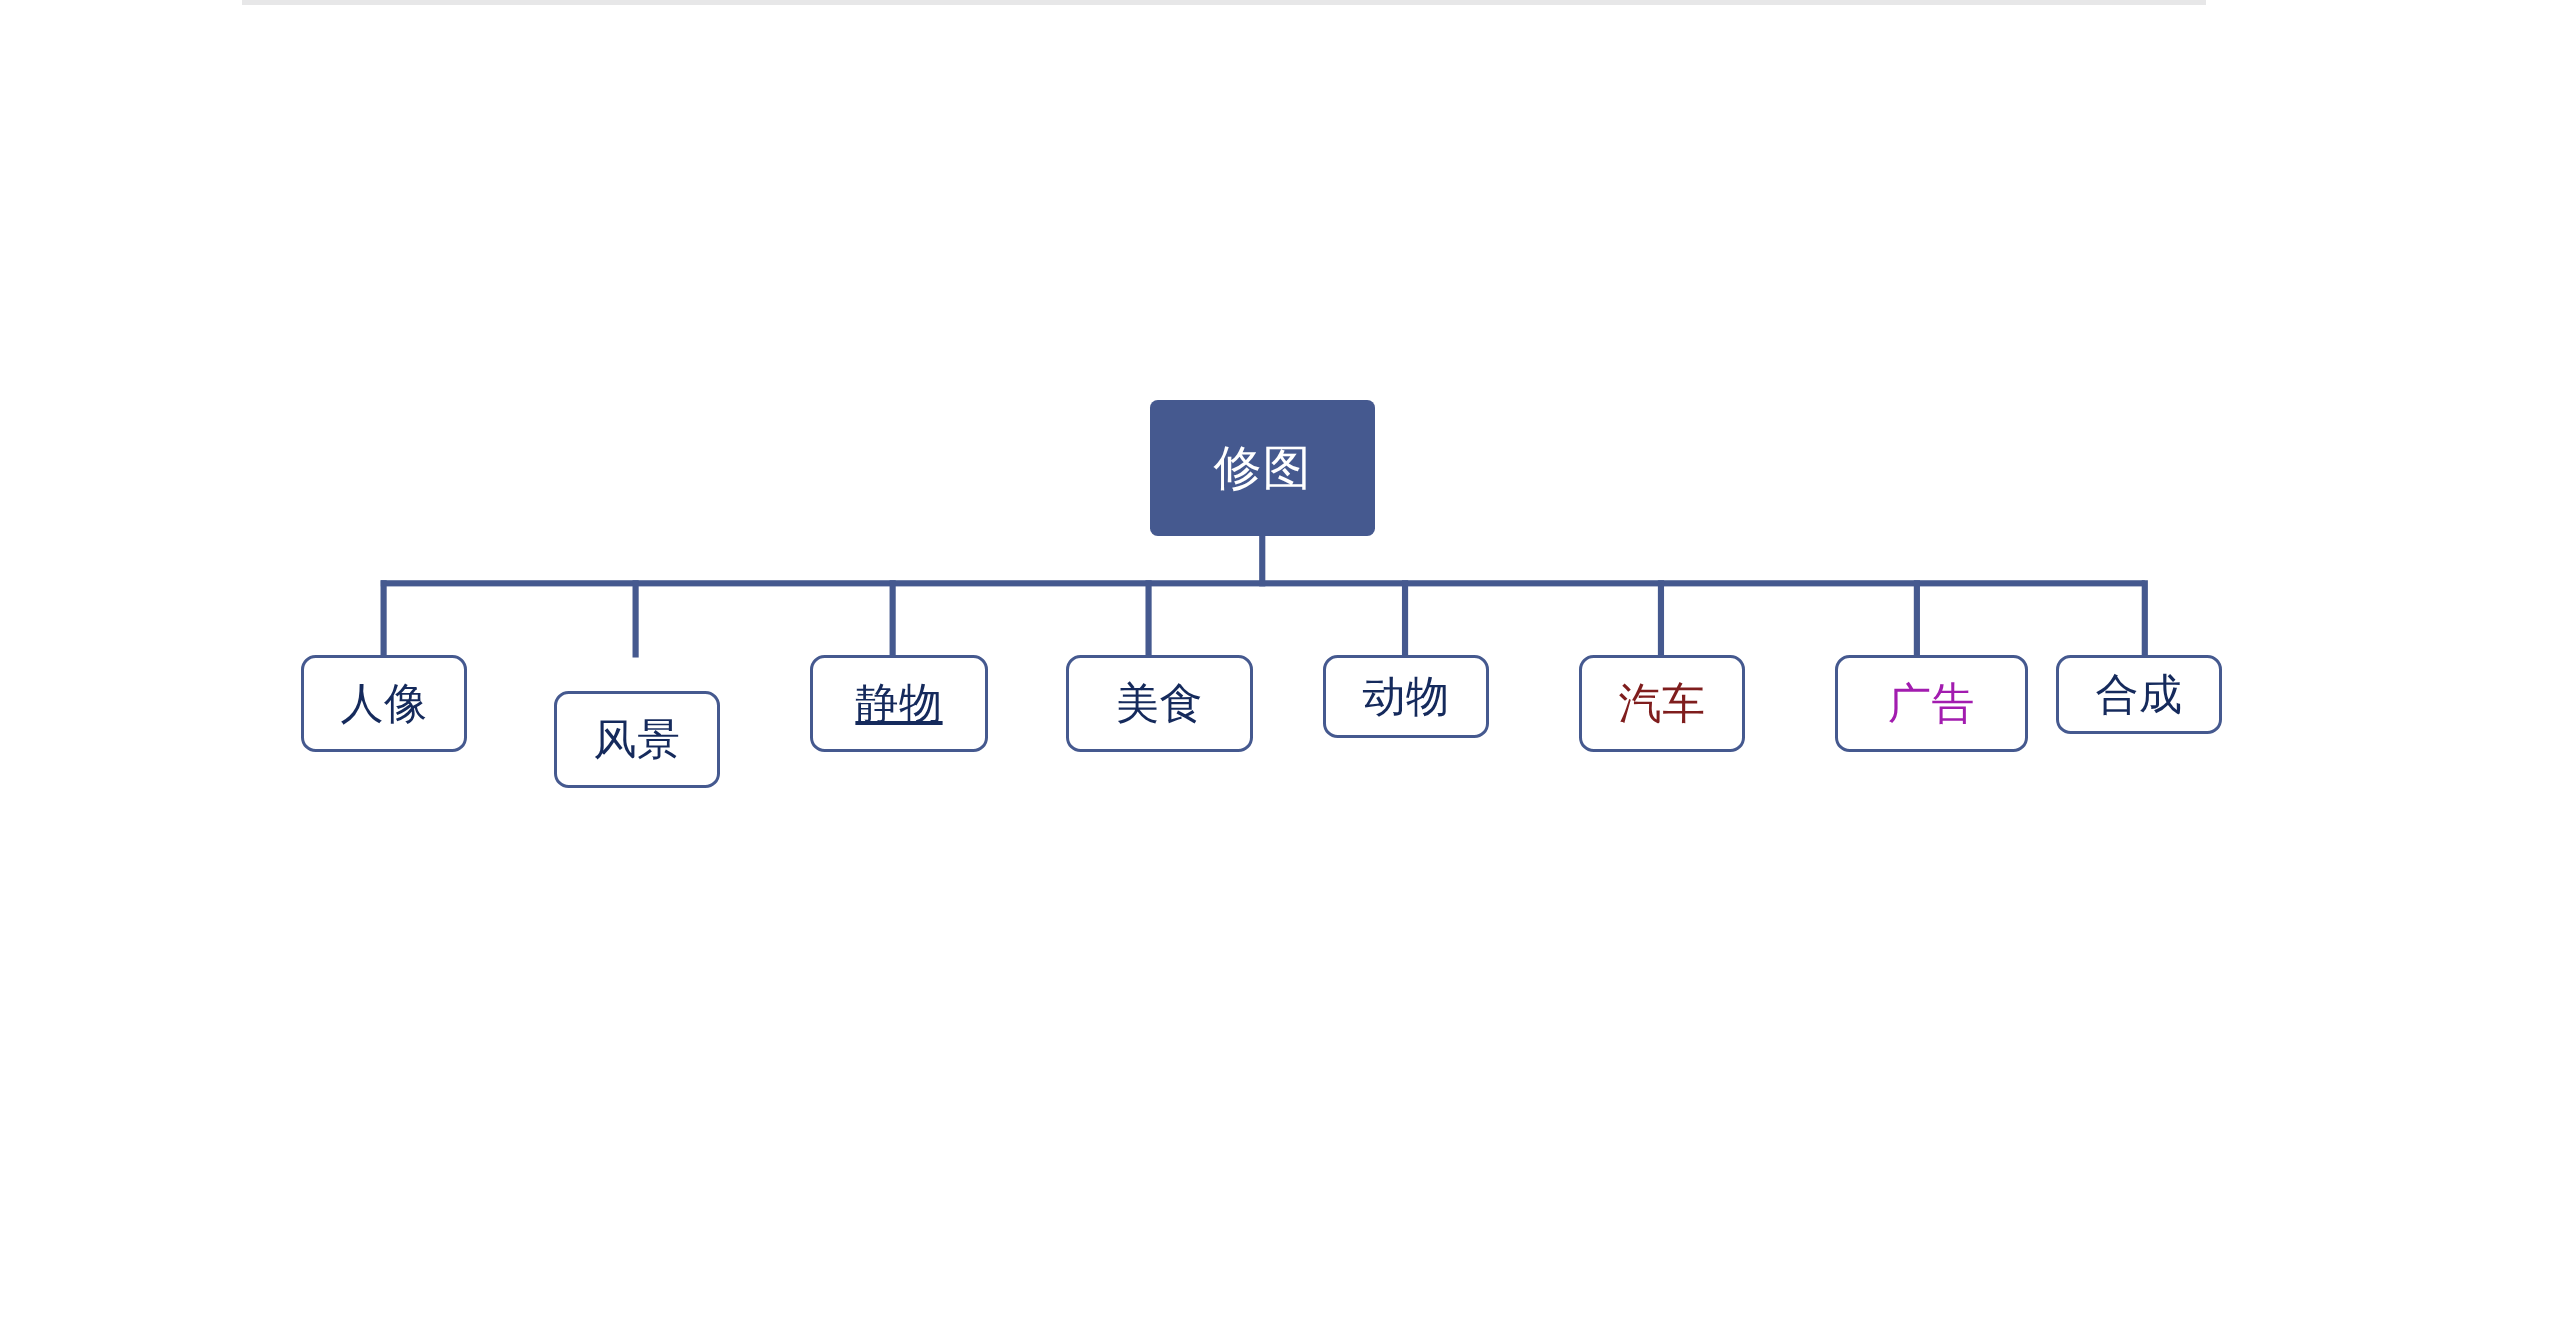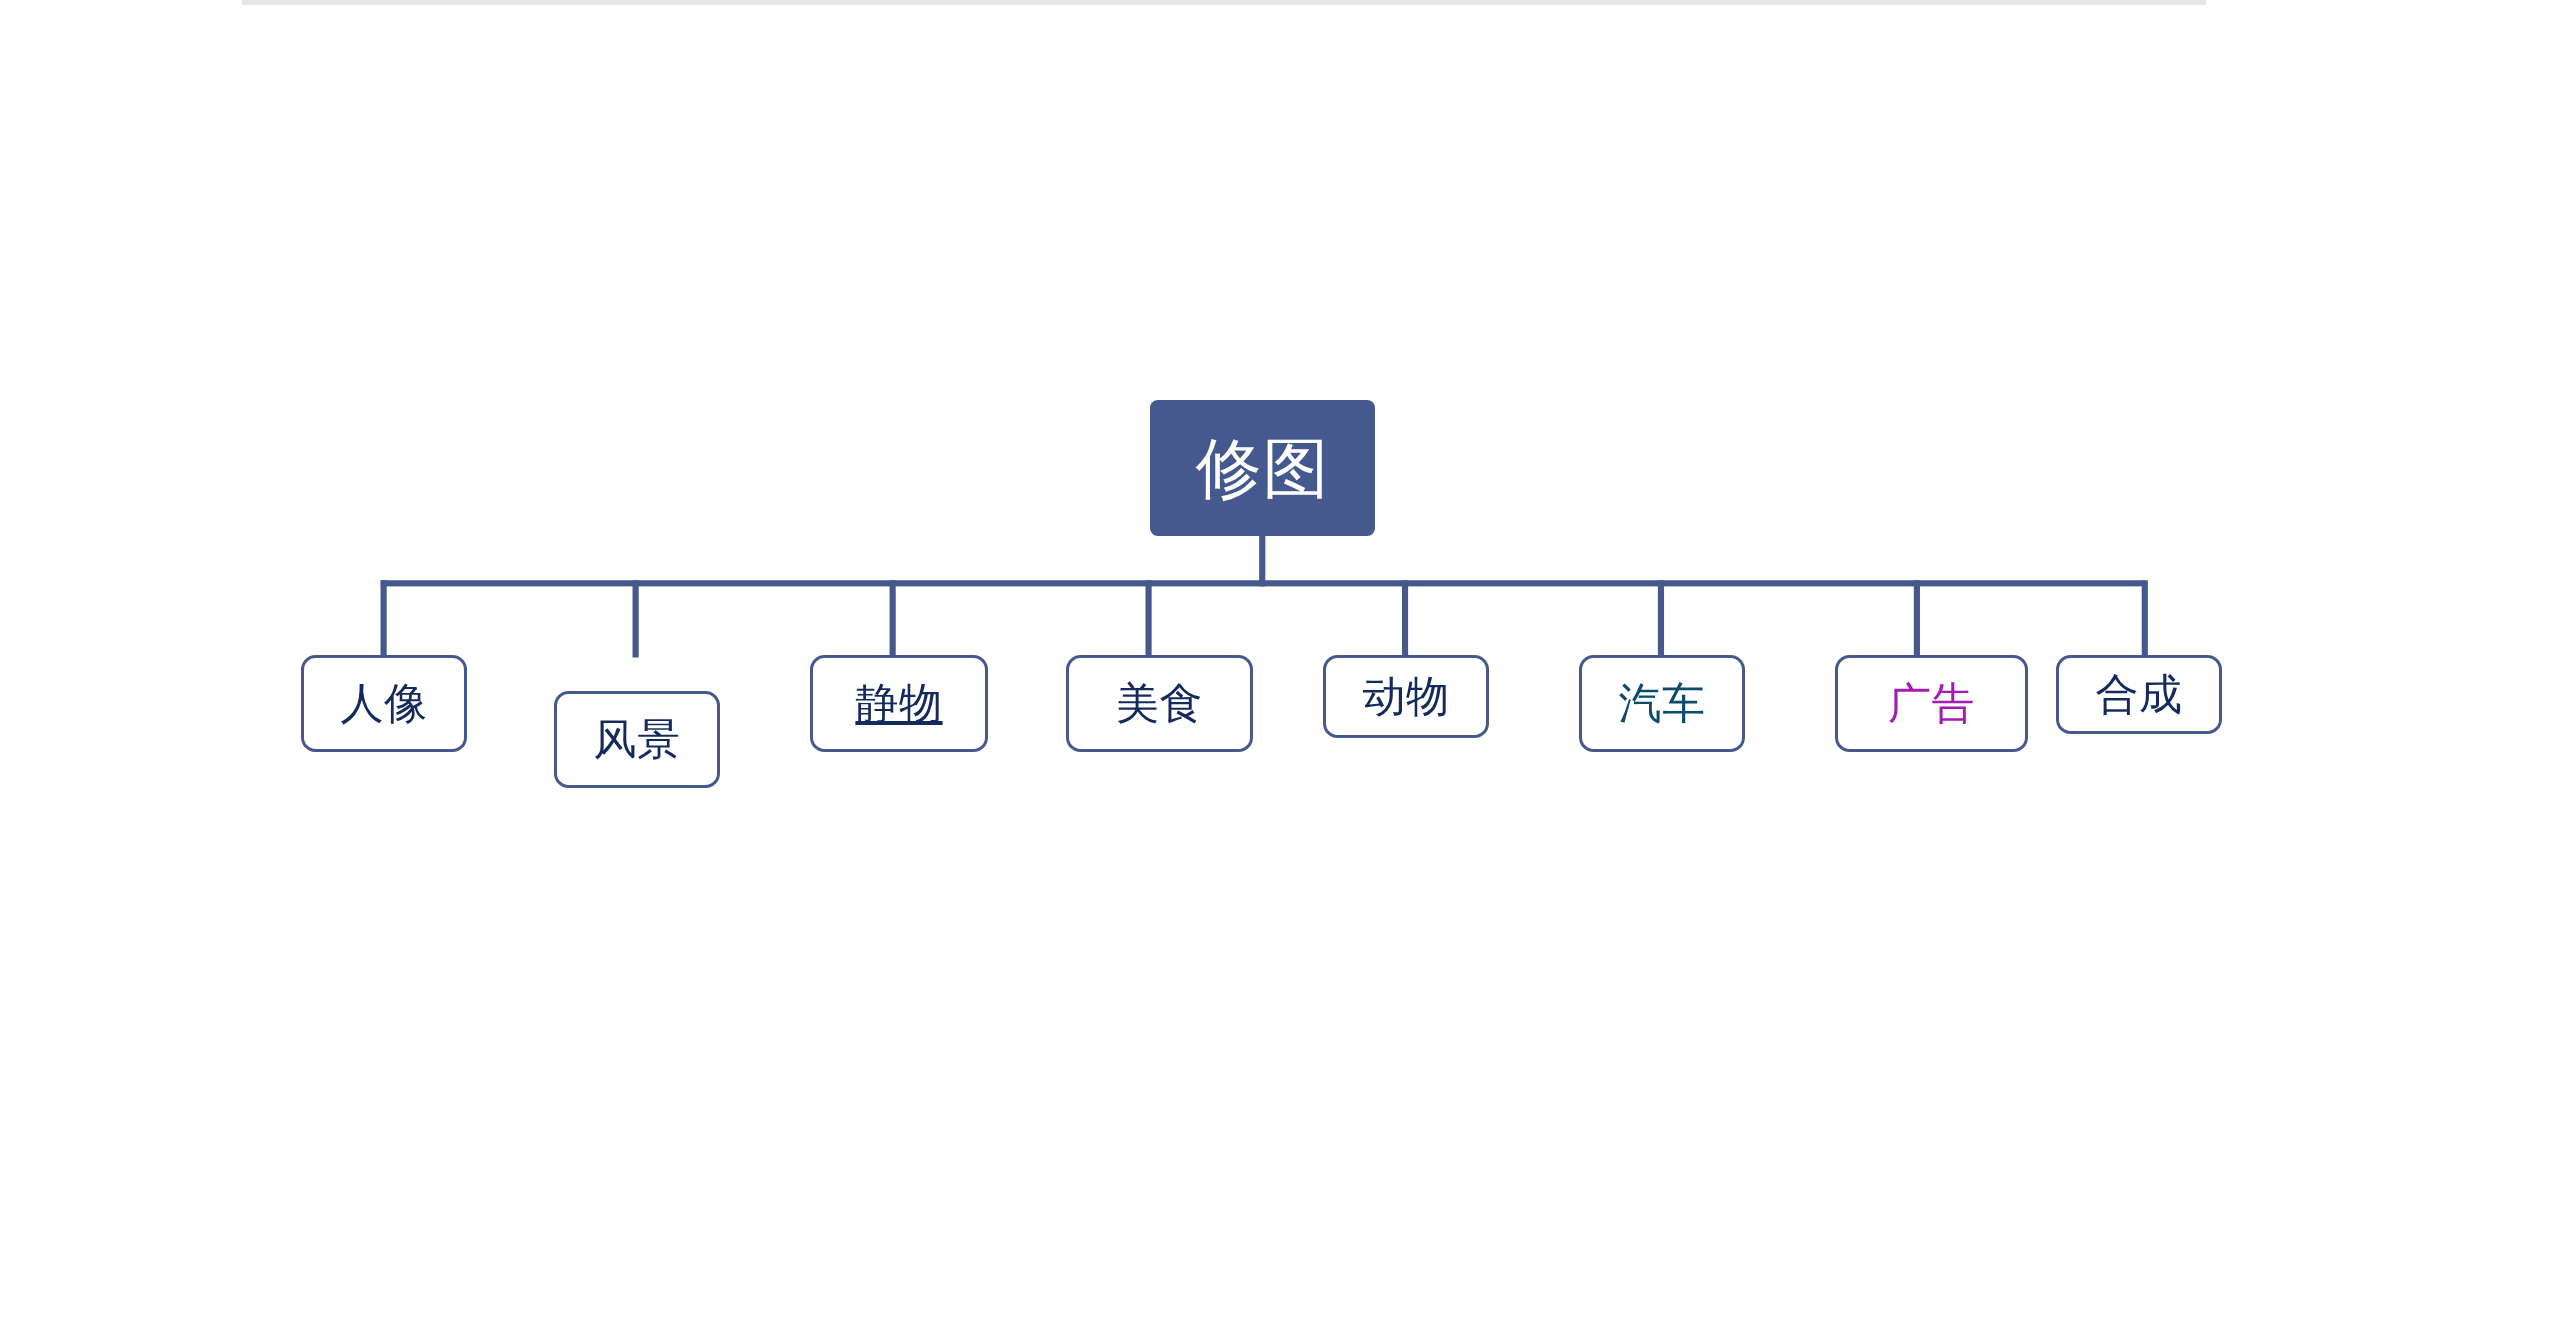--- a/index.html
+++ b/index.html
@@ -52,21 +52,21 @@
     justify-content: center;
     text-align: center;
     line-height: 1.1;
   }
 
   .node-root {
     background: #45598f;
     border: none;
     border-radius: 7.8px;
     color: #ffffff;
-    font-size: 66px;
+    font-size: 48px;
     letter-spacing: 1.1px;
     font-weight: 400;
   }
 
   .node-child {
     background: #ffffff;
     border: 3.4px solid #45598f;
     border-radius: 14.6px;
     color: #152a5c;
     font-size: 43px;
@@ -107,21 +107,21 @@
       </div>
       <div class="node node-child" style="left: 810px; top: 655px; width: 178px; height: 97px; border-color: rgb(69, 89, 143); color: rgb(21, 42, 92); text-decoration: underline;">
         <span>静物</span>
       </div>
       <div class="node node-child" style="left: 1066px; top: 655px; width: 187px; height: 97px; border-color: rgb(69, 89, 143); color: rgb(21, 42, 92);">
         <span>美食</span>
       </div>
       <div class="node node-child" style="left: 1323px; top: 655px; width: 166px; height: 83px; border-color: rgb(69, 89, 143); color: rgb(21, 42, 92);">
         <span>动物</span>
       </div>
-      <div class="node node-child" style="left: 1579px; top: 655px; width: 166px; height: 97px; border-color: rgb(69, 89, 143); color: #0c4a6e;">
+      <div class="node node-child" style="left: 1579px; top: 655px; width: 166px; height: 97px; border-color: rgb(69, 89, 143); color: #7f1d1d;">
         <span>汽车</span>
       </div>
       <div class="node node-child" style="left: 1835px; top: 655px; width: 193px; height: 97px; border-color: rgb(69, 89, 143); color: #a21caf; align-items: center;">
         <span>广告</span>
       </div>
       <div class="node node-child" style="left: 2056px; top: 655px; width: 166px; height: 79px; border-color: rgb(69, 89, 143); color: rgb(21, 42, 92);">
         <span>合成</span>
       </div>
     </div>
 

